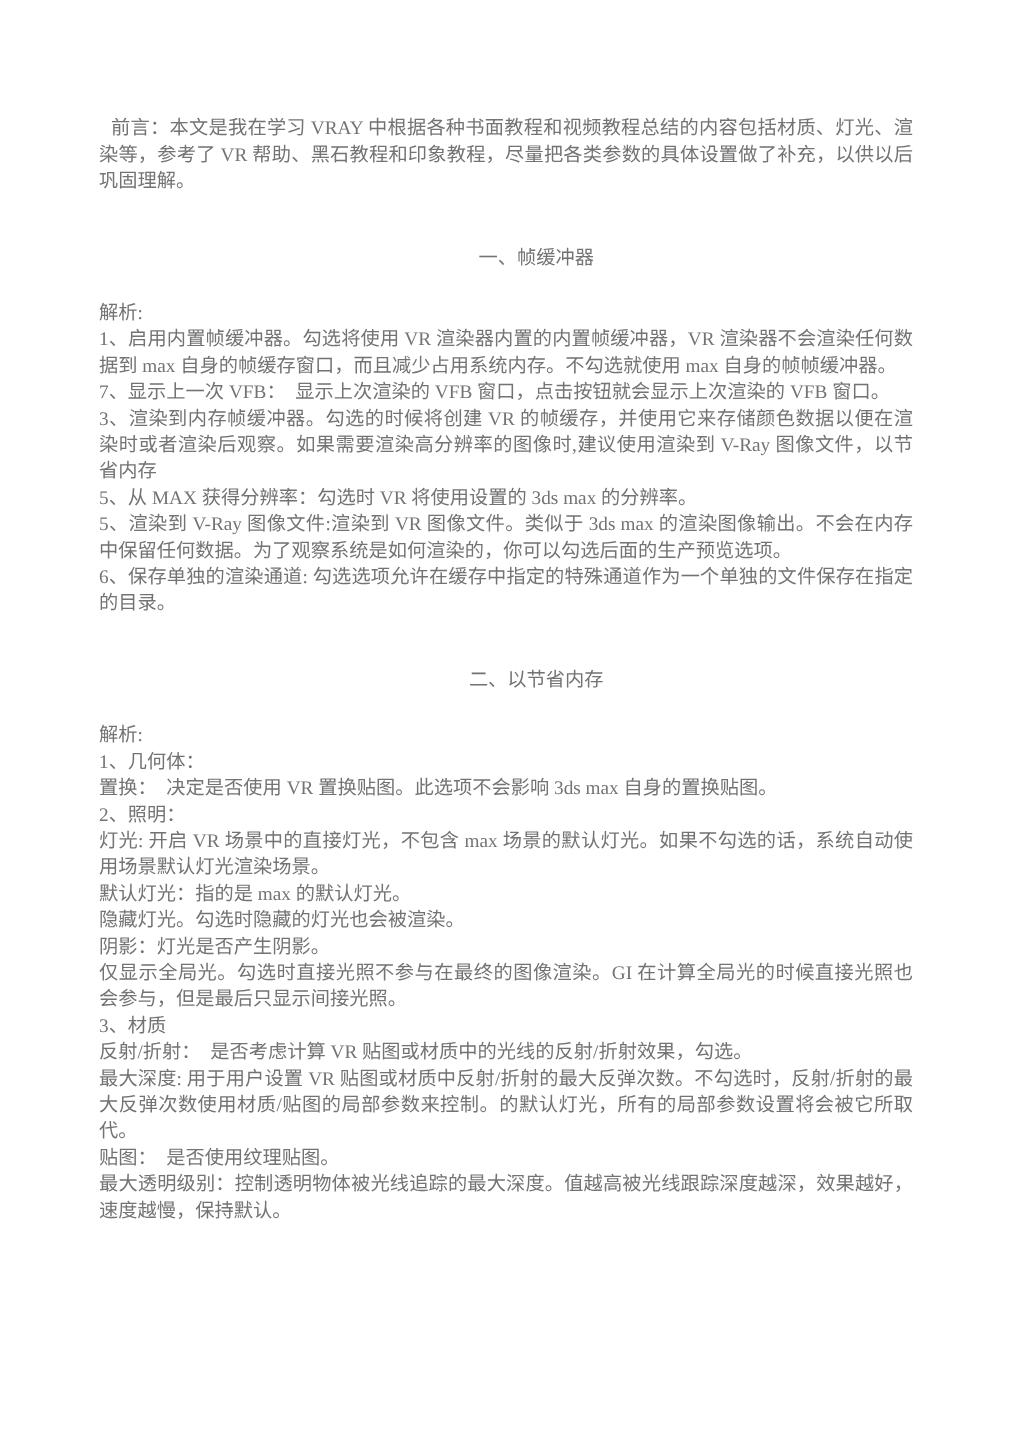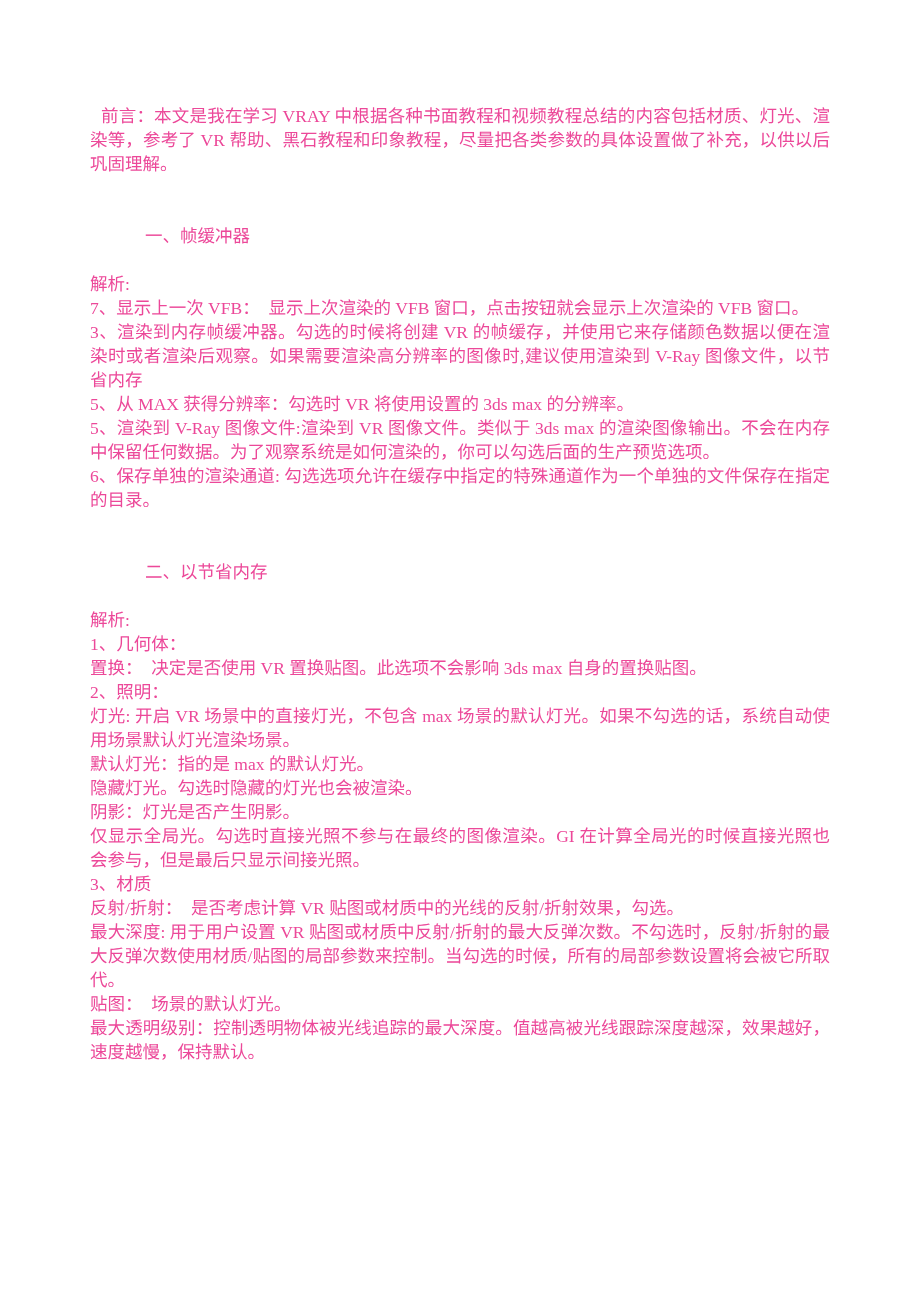--- a/index.html
+++ b/index.html
@@ -12,75 +12,77 @@
     height: 1302px;
     overflow: hidden;
     font-family: "Liberation Serif", "DejaVu Serif", serif;
   }
   .page {
     box-sizing: border-box;
     width: 920px;
     height: 1302px;
     padding: 104px 90px 0 90px;
     background: #ffffff;
-    color: #ec4899;
+    color: #737373;
   }
   .doc-body {
     width: 740px;
   }
   .para {
     margin: 0;
     padding: 0;
     font-size: 17.5px;
     line-height: 24px;
     text-align: justify;
     word-break: break-all;
     white-space: pre-wrap;
   }
   .para-intro {
     text-indent: 11px;
   }
   .para-heading {
     padding-left: 55px;
-    text-align: left;
+    text-align: center;
+    font-family: Liberation Mono, monospace;
   }
   .para-spacer {
     height: 24px;
   }
   .para-body {
   }
 </style>
 </head>
 <body>
 
 <div class="page">
   <div class="doc-body">
       <p class="para para-intro">前言：本文是我在学习 VRAY 中根据各种书面教程和视频教程总结的内容包括材质、灯光、渲染等，参考了 VR 帮助、黑石教程和印象教程，尽量把各类参数的具体设置做了补充，以供以后巩固理解。</p>
       <p class="para para-spacer"></p>
       <p class="para para-spacer"></p>
       <p class="para para-heading">一、帧缓冲器</p>
       <p class="para para-spacer"></p>
       <p class="para para-body">解析:</p>
+      <p class="para para-body">1、启用内置帧缓冲器。勾选将使用 VR 渲染器内置的内置帧缓冲器，VR 渲染器不会渲染任何数据到 max 自身的帧缓存窗口，而且减少占用系统内存。不勾选就使用 max 自身的帧帧缓冲器。</p>
       <p class="para para-body">7、显示上一次 VFB：  显示上次渲染的 VFB 窗口，点击按钮就会显示上次渲染的 VFB 窗口。</p>
       <p class="para para-body">3、渲染到内存帧缓冲器。勾选的时候将创建 VR 的帧缓存，并使用它来存储颜色数据以便在渲染时或者渲染后观察。如果需要渲染高分辨率的图像时,建议使用渲染到 V-Ray 图像文件，以节省内存</p>
       <p class="para para-body">5、从 MAX 获得分辨率：勾选时 VR 将使用设置的 3ds max 的分辨率。</p>
       <p class="para para-body">5、渲染到 V-Ray 图像文件:渲染到 VR 图像文件。类似于 3ds max 的渲染图像输出。不会在内存中保留任何数据。为了观察系统是如何渲染的，你可以勾选后面的生产预览选项。</p>
       <p class="para para-body">6、保存单独的渲染通道: 勾选选项允许在缓存中指定的特殊通道作为一个单独的文件保存在指定的目录。</p>
       <p class="para para-spacer"></p>
       <p class="para para-spacer"></p>
       <p class="para para-heading">二、以节省内存</p>
       <p class="para para-spacer"></p>
       <p class="para para-body">解析:</p>
       <p class="para para-body">1、几何体：</p>
       <p class="para para-body">置换：  决定是否使用 VR 置换贴图。此选项不会影响 3ds max 自身的置换贴图。</p>
       <p class="para para-body">2、照明：</p>
       <p class="para para-body">灯光: 开启 VR 场景中的直接灯光，不包含 max 场景的默认灯光。如果不勾选的话，系统自动使用场景默认灯光渲染场景。</p>
       <p class="para para-body">默认灯光：指的是 max 的默认灯光。</p>
       <p class="para para-body">隐藏灯光。勾选时隐藏的灯光也会被渲染。</p>
       <p class="para para-body">阴影：灯光是否产生阴影。</p>
       <p class="para para-body">仅显示全局光。勾选时直接光照不参与在最终的图像渲染。GI 在计算全局光的时候直接光照也会参与，但是最后只显示间接光照。</p>
       <p class="para para-body">3、材质</p>
       <p class="para para-body">反射/折射：  是否考虑计算 VR 贴图或材质中的光线的反射/折射效果，勾选。</p>
-      <p class="para para-body">最大深度: 用于用户设置 VR 贴图或材质中反射/折射的最大反弹次数。不勾选时，反射/折射的最大反弹次数使用材质/贴图的局部参数来控制。当勾选的时候，所有的局部参数设置将会被它所取代。</p>
-      <p class="para para-body">贴图：  场景的默认灯光。</p>
+      <p class="para para-body">最大深度: 用于用户设置 VR 贴图或材质中反射/折射的最大反弹次数。不勾选时，反射/折射的最大反弹次数使用材质/贴图的局部参数来控制。的默认灯光，所有的局部参数设置将会被它所取代。</p>
+      <p class="para para-body">贴图：  是否使用纹理贴图。</p>
       <p class="para para-body">最大透明级别：控制透明物体被光线追踪的最大深度。值越高被光线跟踪深度越深，效果越好，速度越慢，保持默认。</p>
     </div>
 </div>
 
 </body></html>

